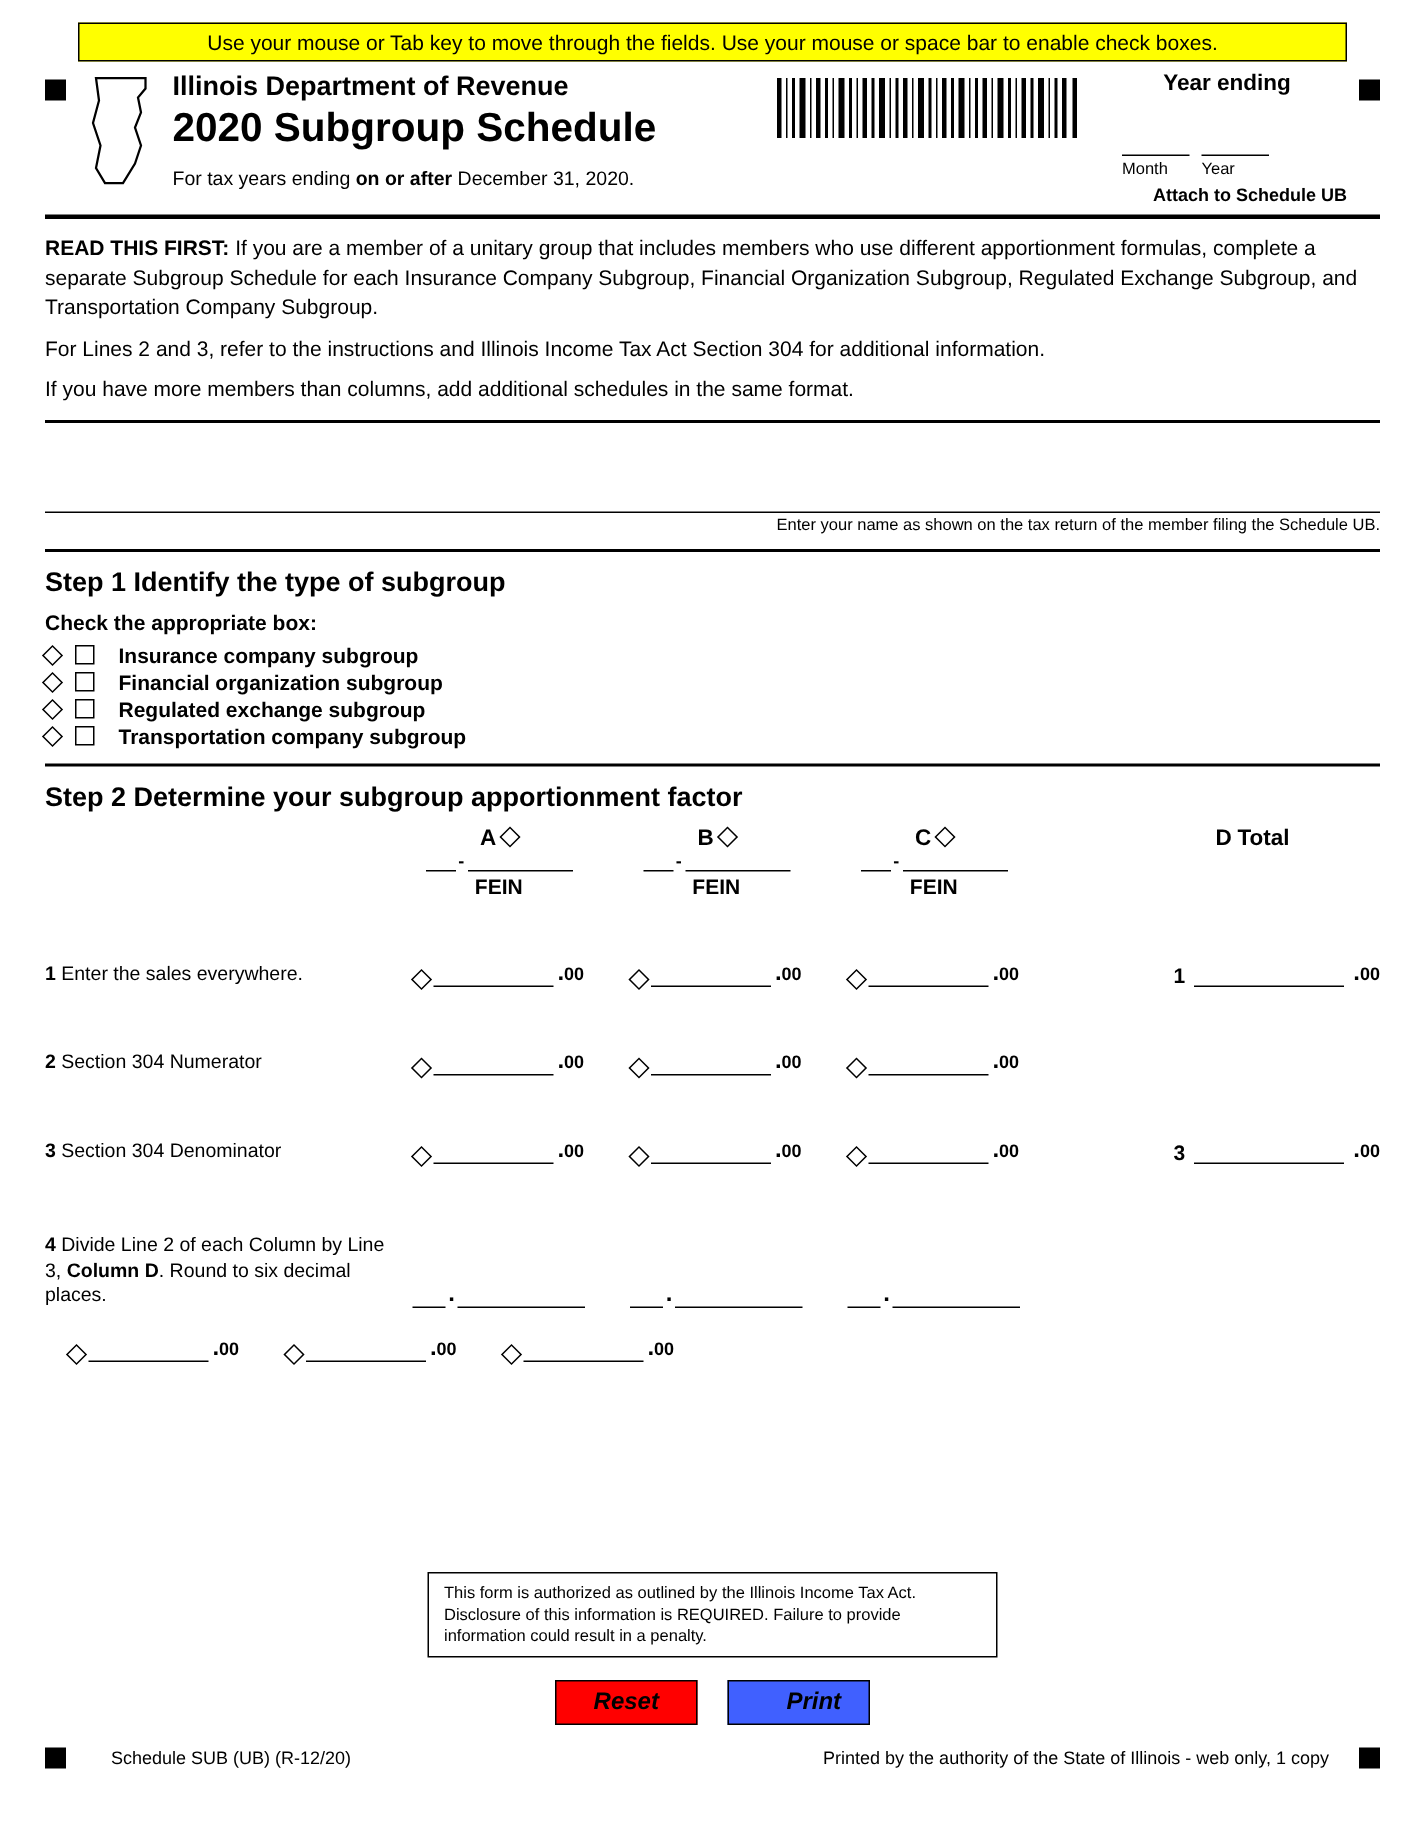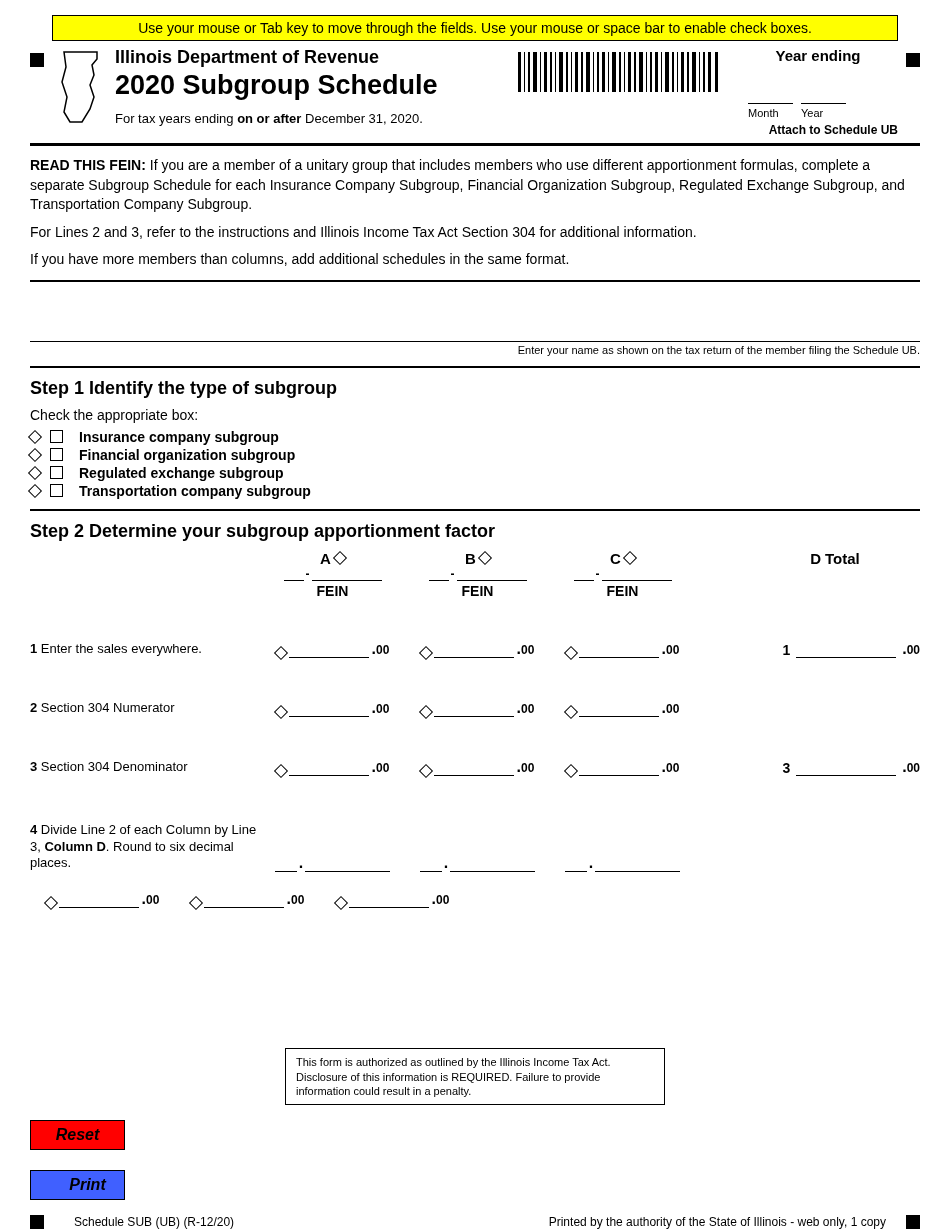--- a/index.html
+++ b/index.html
@@ -63,21 +63,21 @@
     .thick-rule { border: none; border-top: 3px solid #000; margin: 6px 0 10px 0; }
     .mid-rule { border: none; border-top: 2px solid #000; margin: 10px 0; }
     .body-text { line-height: 1.4; margin-bottom: 8px; }
     .body-text b { font-weight: bold; }
     .name-fein-row { display: flex; gap: 40px; margin-top: 40px; align-items: flex-end; text-align: right; }
     .name-field { flex: 1.6; }
     .fein-field { flex: 1; }
     .long-line { border-bottom: 1px solid #000; height: 20px; width: 100%; }
     .small-label { font-size: 11px; margin-top: 2px; }
     .step-title { font-size: 18px; font-weight: bold; margin: 8px 0; }
-    .check-label { font-size: 14px; font-weight: normal; margin-bottom: 6px; }
+    .check-label { font-size: 14px; font-weight: bold; margin-bottom: 6px; }
     .checkbox-row { display: flex; align-items: center; gap: 6px; margin: 2px 0; }
     .diamond {
       width: 10px; height: 10px;
       transform: rotate(45deg);
       border: 1px solid #000;
       display: inline-block;
       flex-shrink: 0;
     }
     .checkbox {
       width: 13px; height: 13px;
@@ -113,21 +113,21 @@
     .total-line { border-bottom: 1.5px solid #000; width: 100px; height: 18px; display: inline-block; }
     .disclosure-box {
       border: 1px solid #000;
       font-size: 11px;
       text-align: left;
       padding: 6px 10px;
       width: 380px;
       margin: 140px auto 15px auto;
       line-height: 1.3;
     }
-    .button-row { display: flex; justify-content: center; gap: 20px; margin: 15px 0; flex-direction: column; }
+    .button-row { display: flex; justify-content: center; gap: 20px; margin: 15px 0; }
     .btn {
       width: 95px;
       height: 30px;
       border: 1.5px solid #000;
       font-weight: bold;
       font-size: 16px;
       font-style: italic;
       cursor: pointer;
       display: flex;
       align-items: center;
@@ -213,21 +213,21 @@
       </div>
     </div>
     <div class="attach">Attach to Schedule UB</div>
   </div>
   <span class="black-sq sq-right"></span>
 </div>
 
 <hr class="thick-rule">
 
 <p class="body-text">
-  <b>READ THIS FEIN:</b><span> If you are a member of a unitary group that includes members who use different apportionment formulas, complete a separate Subgroup Schedule for each Insurance Company Subgroup, Financial Organization Subgroup, Regulated Exchange Subgroup, and Transportation Company Subgroup.</span>
+  <b>READ THIS FIRST:</b><span> If you are a member of a unitary group that includes members who use different apportionment formulas, complete a separate Subgroup Schedule for each Insurance Company Subgroup, Financial Organization Subgroup, Regulated Exchange Subgroup, and Transportation Company Subgroup.</span>
 </p>
 <p class="body-text">For Lines 2 and 3, refer to the instructions and Illinois Income Tax Act Section 304 for additional information.</p>
 <p class="body-text">If you have more members than columns, add additional schedules in the same format.</p>
 
 <hr class="mid-rule">
 
 <div class="name-fein-row">
   <div class="name-field">
     <div class="long-line"></div>
     <div class="small-label">Enter your name as shown on the tax return of the member filing the Schedule UB.</div>

